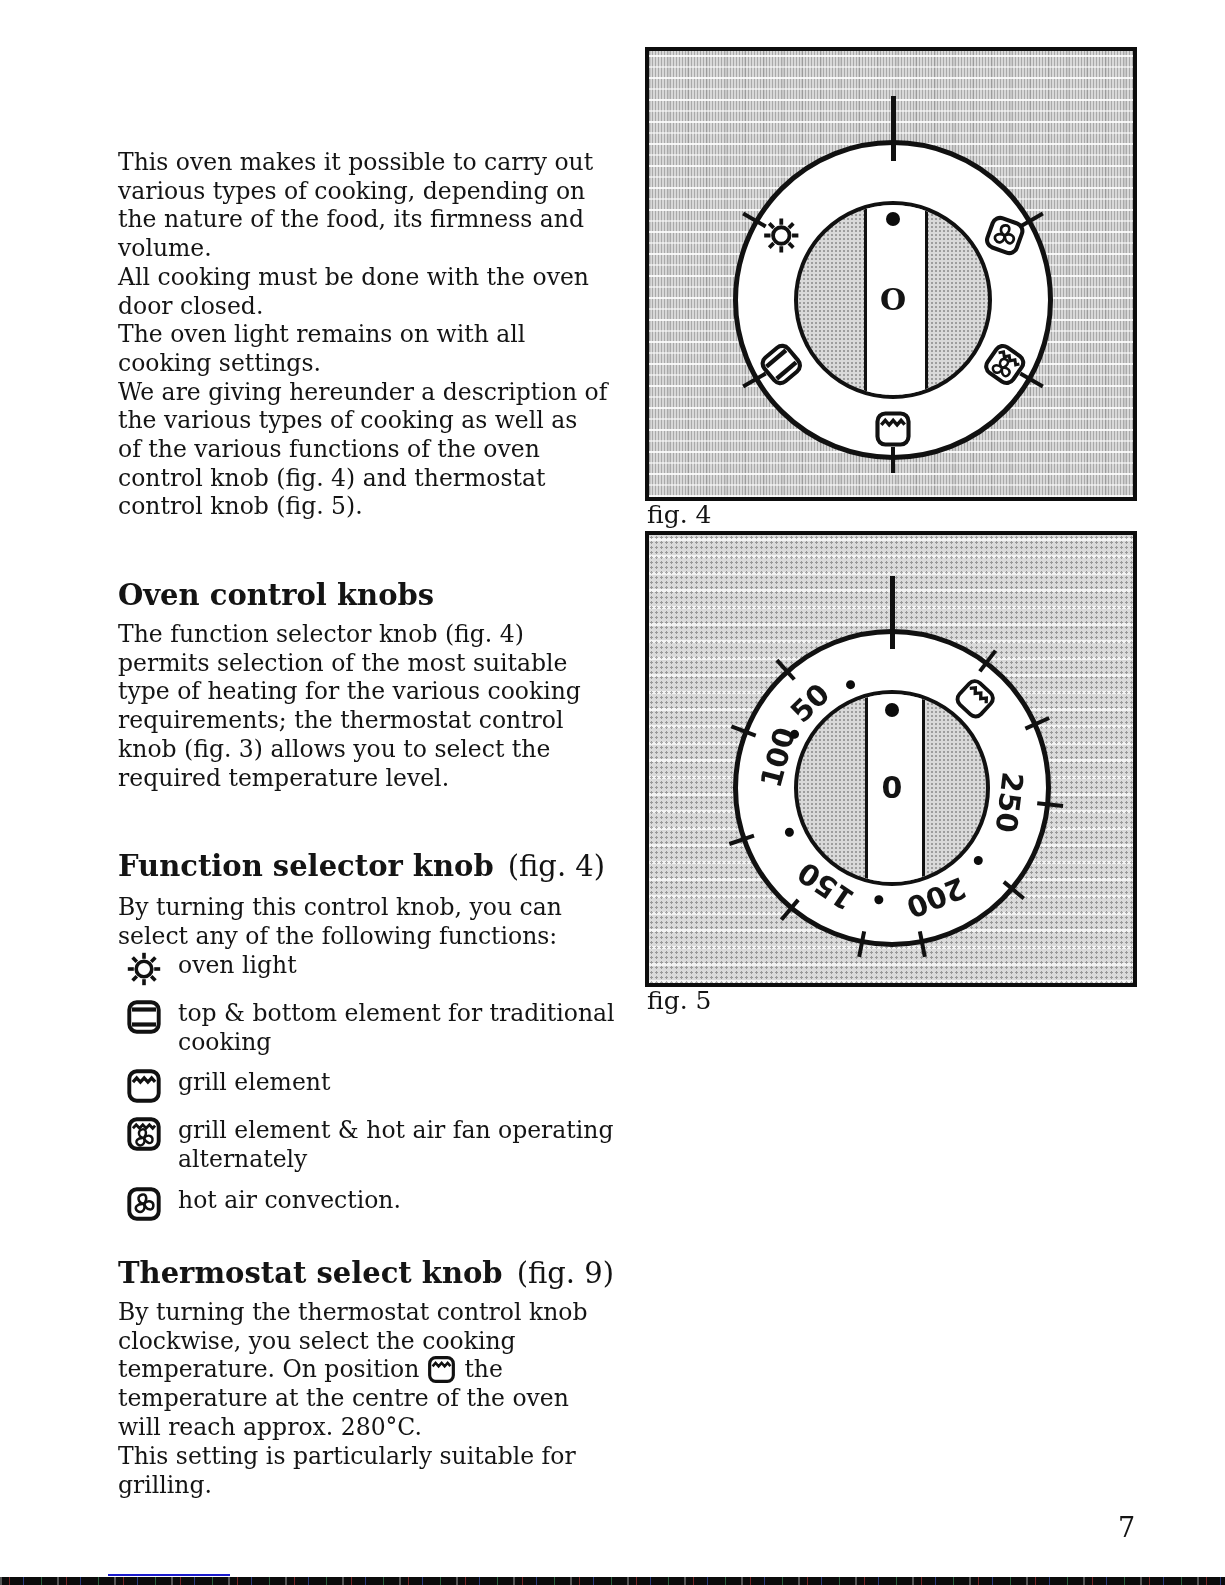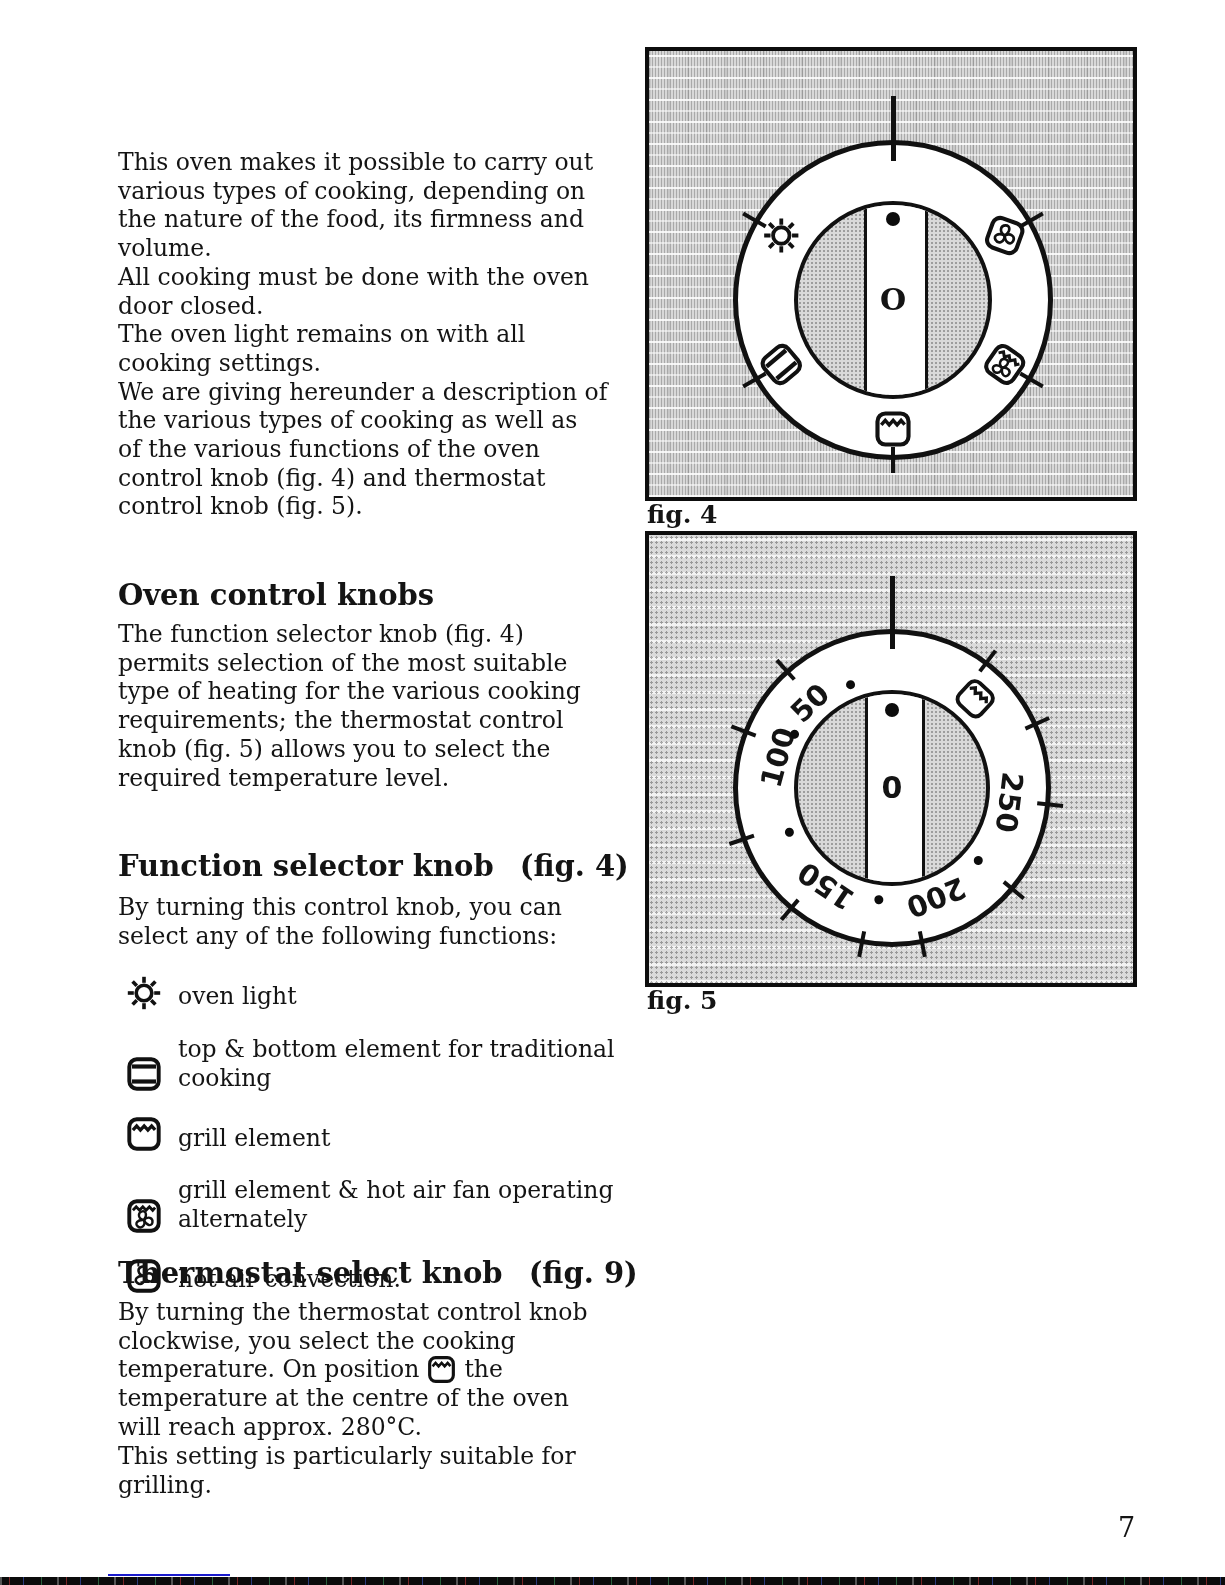--- a/index.html
+++ b/index.html
@@ -1,26 +1,26 @@
 <!DOCTYPE html>
 <html><head>
 <meta charset="utf-8">
 <style>
   html,body{margin:0;padding:0;background:#fff;}
   .page{position:relative;width:1225px;height:1585px;background:#ffffff;overflow:hidden;
         font-family:"DejaVu Serif","Liberation Serif",serif;color:#141414;}
   
   .h1{position:absolute;left:116px;top:30px;font-size:46px;font-weight:bold;letter-spacing:0.5px;}
   .h2{position:absolute;font-size:29px;font-weight:bold;}
-  .h2 .h2-suffix{font-weight:bold;margin-left:26px;text-align:center;}
+  .h2 .h2-suffix{font-weight:normal;margin-left:14px;text-align:center;}
   .body-text{position:absolute;left:118px;width:520px;font-size:23.5px;line-height:28.7px;
              white-space:pre-line;}
   
   .fn-list{position:absolute;left:126px;top:951px;width:520px;margin:0;padding:0;list-style:none;}
-  .fn-item{display:flex;align-items:flex-end;margin-bottom:12px;margin-top:24px;}
+  .fn-item{display:flex;align-items:flex-start;margin-bottom:12px;}
   .fn-icon{flex:0 0 36px;width:36px;height:36px;margin-right:16px;}
   .fn-icon svg{width:100%;height:100%;display:block;}
   .fn-label{font-size:23.5px;line-height:28.7px;white-space:pre-line;}
   .inline-icon{display:inline-block;width:29px;height:29px;vertical-align:-7px;margin:0 8px;}
   .inline-icon svg{width:100%;height:100%;display:block;}
   .page-number{position:absolute;left:1118px;top:1512px;font-size:27px;}
   
   .fig{position:absolute;left:645px;width:484px;border:4px solid #0d0d0d;box-sizing:content-box;}
   .fig4{top:47px;height:446px;
     background-color:#d8d8d8;
@@ -28,21 +28,21 @@
       repeating-linear-gradient(0deg, rgba(255,255,255,0.85) 0 2px, rgba(255,255,255,0) 2px 11px,
                                 rgba(255,255,255,0.55) 11px 13px, rgba(255,255,255,0) 13px 22px),
       repeating-linear-gradient(90deg, rgba(0,0,0,0.22) 0 1px, rgba(0,0,0,0) 1px 3px),
       repeating-linear-gradient(90deg, rgba(0,0,0,0.08) 0 2px, rgba(0,0,0,0) 2px 19px);}
   .fig5{top:531px;height:448px;
     background-color:#dbdbdb;
     background-image:
       radial-gradient(rgba(0,0,0,0.30) 1px, rgba(0,0,0,0) 1.4px),
       repeating-linear-gradient(0deg, rgba(255,255,255,0.7) 0 3px, rgba(255,255,255,0) 3px 17px);
     background-size:5px 5px, auto;}
-  .fig-caption{position:absolute;left:647px;font-size:25px;font-weight:bold;}
+  .fig-caption{position:absolute;left:647px;font-size:25px;font-weight:normal;}
   .cap4{top:500px;} .cap5{top:986px;}
   .knob-center{position:absolute;width:0;height:0;}
   .kc4{left:244px;top:249px;} .kc5{left:243px;top:253px;}
   .ring{position:absolute;box-sizing:border-box;border-radius:50%;background:#fff;border:5px solid #111;}
   .ring4{width:320px;height:320px;left:-160px;top:-160px;}
   .ring5{width:318px;height:318px;left:-159px;top:-159px;}
   .inner{position:absolute;box-sizing:border-box;border-radius:50%;border:4px solid #111;overflow:hidden;
          background-color:#d9d9d9;
          background-image:radial-gradient(rgba(0,0,0,0.28) 1px, rgba(0,0,0,0) 1.4px);
          background-size:4px 4px;}
@@ -138,21 +138,21 @@
 control knob (fig. 4) and thermostat
 control knob (fig. 5).</div>
 
   <div class="h2" style="left:118px;top:578px;">
     <span>Oven control knobs</span>
   </div>
   <div class="body-text" style="top:620px;">The function selector knob (fig. 4)
 permits selection of the most suitable
 type of heating for the various cooking
 requirements; the thermostat control
-knob (fig. 5) allows you to select the
+knob (fig. 3) allows you to select the
 required temperature level.</div>
 
   <div class="h2" style="left:118px;top:849px;">
     <span>Function selector knob</span><span class="h2-suffix">(fig. 4)</span>
   </div>
   <div class="body-text" style="top:893px;">By turning this control knob, you can
 select any of the following functions:</div>
 
   <ul class="fn-list">
     <li class="fn-item">

